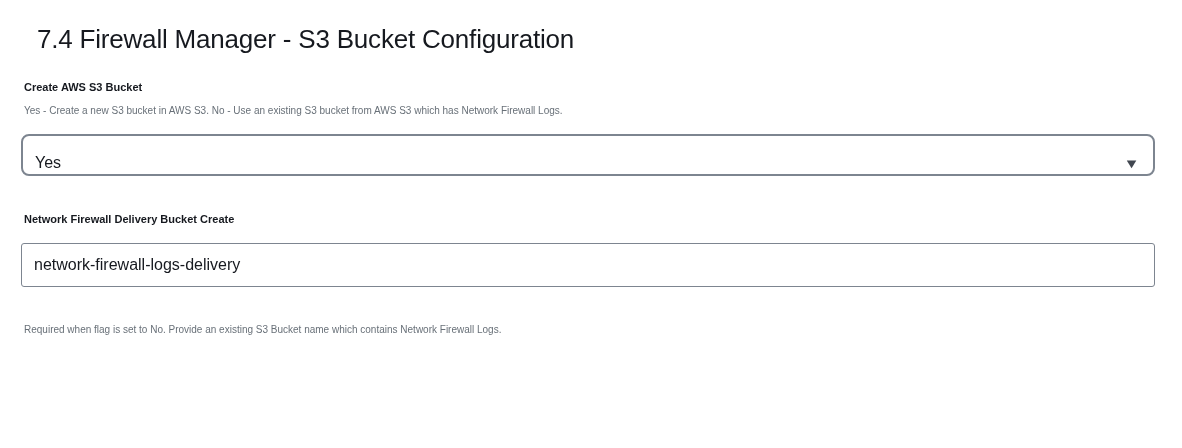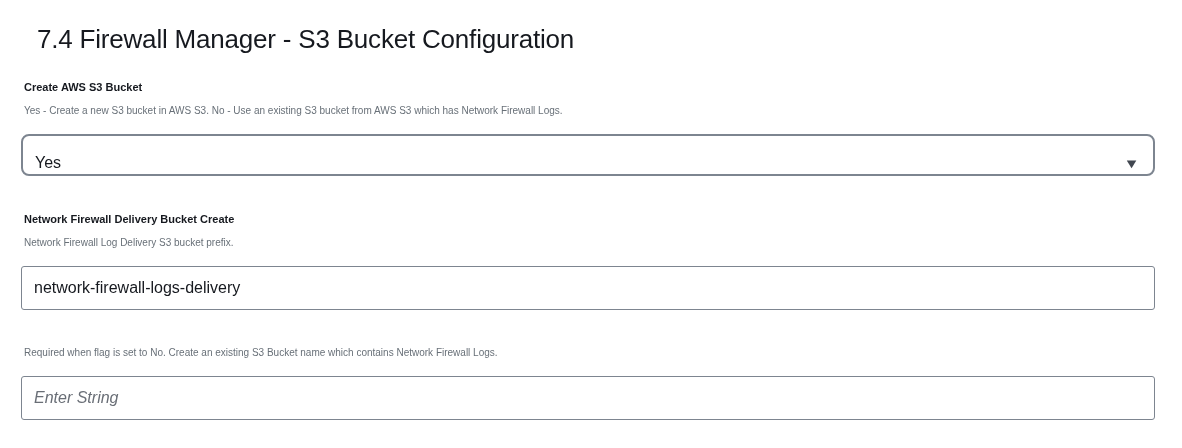--- a/index.html
+++ b/index.html
@@ -93,26 +93,22 @@
     <div class="control">
       <div class="select-box">
         <span class="select-value">Yes</span>
         <span class="select-arrow">▼</span>
       </div>
     </div>
   </div>
 
   <div class="field">
     <div class="field-label">Network Firewall Delivery Bucket Create</div>
-    <div class="field-desc">Network Firewall Log Delivery S3 bucket prefix.</div>
     <div class="control">
       <input type="text" class="text-input" value="network-firewall-logs-delivery" style="">
     </div>
   </div>
 
   <div class="field">
-    <div class="field-desc">Required when flag is set to No. Create an existing S3 Bucket name which contains Network Firewall Logs.</div>
-    <div class="control">
-      <input type="text" class="text-input" placeholder="Enter String" style="">
-    </div>
+    <div class="field-desc">Required when flag is set to No. Provide an existing S3 Bucket name which contains Network Firewall Logs.</div>
   </div>
 
 </div>
 
 </body></html>

